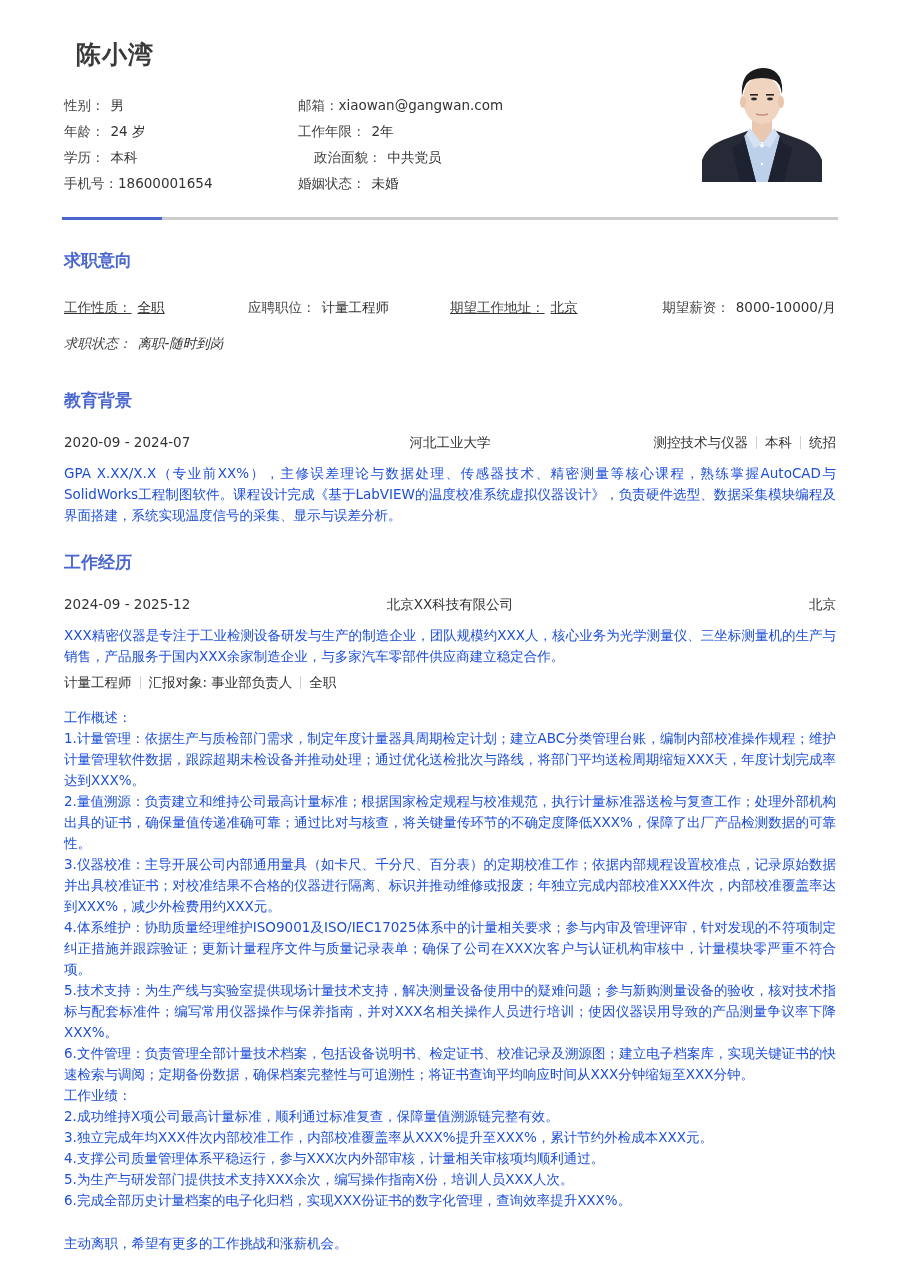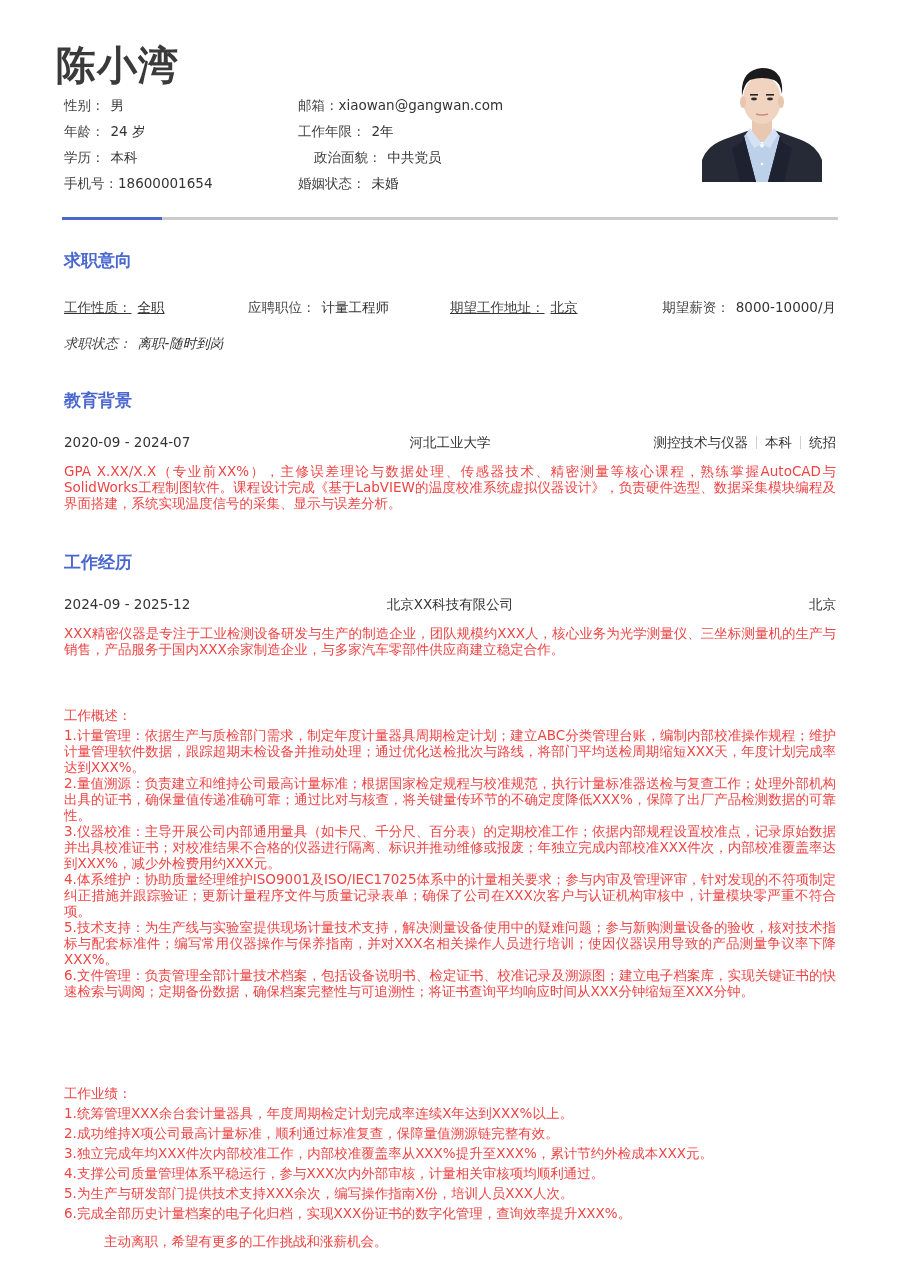--- a/index.html
+++ b/index.html
@@ -7,22 +7,22 @@
   body {
     font-family: "DejaVu Sans", "Liberation Sans", sans-serif;
     color: #333333;
     font-size: 13.5px;
     position: relative;
     overflow: hidden;
   }
   .page { position: absolute; left: 0; top: 0; width: 900px; height: 1275px; }
 
   .name {
-    position: absolute; left: 56px; top: 38px;
-    font-size: 40px; font-weight: bold; color: #3a3a3a; letter-spacing: 1px;
+    position: absolute; left: 76px; top: 38px;
+    font-size: 25px; font-weight: bold; color: #3a3a3a; letter-spacing: 1px;
   }
   .info-grid { position: absolute; left: 64px; top: 93px; width: 600px; }
   .info-row { position: absolute; height: 24px; line-height: 24px; white-space: nowrap; font-size: 13.5px; }
   .info-row .k { color: #444; }
   .info-row .v { color: #333; margin-left: 6px; }
 
   .photo {
     position: absolute; left: 702px; top: 52px; width: 120px; height: 130px;
     overflow: hidden; background: #ffffff;
   }
@@ -41,21 +41,21 @@
   .intent-item .k { color: #444; }
   .intent-item .v { margin-left: 6px; color: #333; }
 
   .row3 { position: absolute; left: 64px; width: 772px; height: 22px; line-height: 22px; font-size: 13.5px; }
   .row3 .left { position: absolute; left: 0; top: 0; text-align: center; }
   .row3 .center { position: absolute; left: 0; right: 0; top: 0; text-align: center; }
   .row3 .right { position: absolute; right: 0; top: 0; }
   .sep { display: inline-block; width: 1px; height: 13px; background: #d0d0d0; margin: 0 8px; vertical-align: -2px; }
 
   .para {
-    position: absolute; left: 64px; width: 772px; font-size: 13.5px; line-height: 16px; color: #ef4444;
+    position: absolute; left: 64px; width: 772px; font-size: 13.5px; line-height: 21px; color: #1d4ed8;
     text-align: justify;
   }
   .para div { min-height: 20px; }
 </style>
 </head>
 <body>
 
 <div class="page">
 
   <div class="name">陈小湾</div>
@@ -163,36 +163,40 @@
   <div class="section-title" style="top:551px;">工作经历</div>
 
   <div class="row3" style="top:593px;">
     <span class="left">2024-09 - 2025-12</span>
     <span class="center">北京XX科技有限公司</span>
     <span class="right">北京</span>
   </div>
 
   <div class="para" style="top:625px;">XXX精密仪器是专注于工业检测设备研发与生产的制造企业，团队规模约XXX人，核心业务为光学测量仪、三坐标测量机的生产与销售，产品服务于国内XXX余家制造企业，与多家汽车零部件供应商建立稳定合作。</div>
 
+  <div class="row3" style="top:671px;">
+    <span class="left">
+      <span>计量工程师</span><span class="sep"></span><span>汇报对象: 事业部负责人</span><span class="sep"></span><span>全职</span>
+    </span>
+  </div>
 
   <div class="para" style="top:707px;">
     <div>工作概述：</div>
     <div>1.计量管理：依据生产与质检部门需求，制定年度计量器具周期检定计划；建立ABC分类管理台账，编制内部校准操作规程；维护计量管理软件数据，跟踪超期未检设备并推动处理；通过优化送检批次与路线，将部门平均送检周期缩短XXX天，年度计划完成率达到XXX%。</div>
     <div>2.量值溯源：负责建立和维持公司最高计量标准；根据国家检定规程与校准规范，执行计量标准器送检与复查工作；处理外部机构出具的证书，确保量值传递准确可靠；通过比对与核查，将关键量传环节的不确定度降低XXX%，保障了出厂产品检测数据的可靠性。</div>
     <div>3.仪器校准：主导开展公司内部通用量具（如卡尺、千分尺、百分表）的定期校准工作；依据内部规程设置校准点，记录原始数据并出具校准证书；对校准结果不合格的仪器进行隔离、标识并推动维修或报废；年独立完成内部校准XXX件次，内部校准覆盖率达到XXX%，减少外检费用约XXX元。</div>
     <div>4.体系维护：协助质量经理维护ISO9001及ISO/IEC17025体系中的计量相关要求；参与内审及管理评审，针对发现的不符项制定纠正措施并跟踪验证；更新计量程序文件与质量记录表单；确保了公司在XXX次客户与认证机构审核中，计量模块零严重不符合项。</div>
     <div>5.技术支持：为生产线与实验室提供现场计量技术支持，解决测量设备使用中的疑难问题；参与新购测量设备的验收，核对技术指标与配套标准件；编写常用仪器操作与保养指南，并对XXX名相关操作人员进行培训；使因仪器误用导致的产品测量争议率下降XXX%。</div>
     <div>6.文件管理：负责管理全部计量技术档案，包括设备说明书、检定证书、校准记录及溯源图；建立电子档案库，实现关键证书的快速检索与调阅；定期备份数据，确保档案完整性与可追溯性；将证书查询平均响应时间从XXX分钟缩短至XXX分钟。</div>
   </div>
 
   <div class="para" style="top:1085px;">
     <div>工作业绩：</div>
-    <div>1.统筹管理XXX余台套计量器具，年度周期检定计划完成率连续X年达到XXX%以上。</div>
     <div>2.成功维持X项公司最高计量标准，顺利通过标准复查，保障量值溯源链完整有效。</div>
     <div>3.独立完成年均XXX件次内部校准工作，内部校准覆盖率从XXX%提升至XXX%，累计节约外检成本XXX元。</div>
     <div>4.支撑公司质量管理体系平稳运行，参与XXX次内外部审核，计量相关审核项均顺利通过。</div>
     <div>5.为生产与研发部门提供技术支持XXX余次，编写操作指南X份，培训人员XXX人次。</div>
     <div>6.完成全部历史计量档案的电子化归档，实现XXX份证书的数字化管理，查询效率提升XXX%。</div>
   </div>
 
-  <div class="para" style="top:1233px;margin-left:40px;">主动离职，希望有更多的工作挑战和涨薪机会。</div>
+  <div class="para" style="top:1233px;">主动离职，希望有更多的工作挑战和涨薪机会。</div>
 
 </div>
 
 </body></html>

